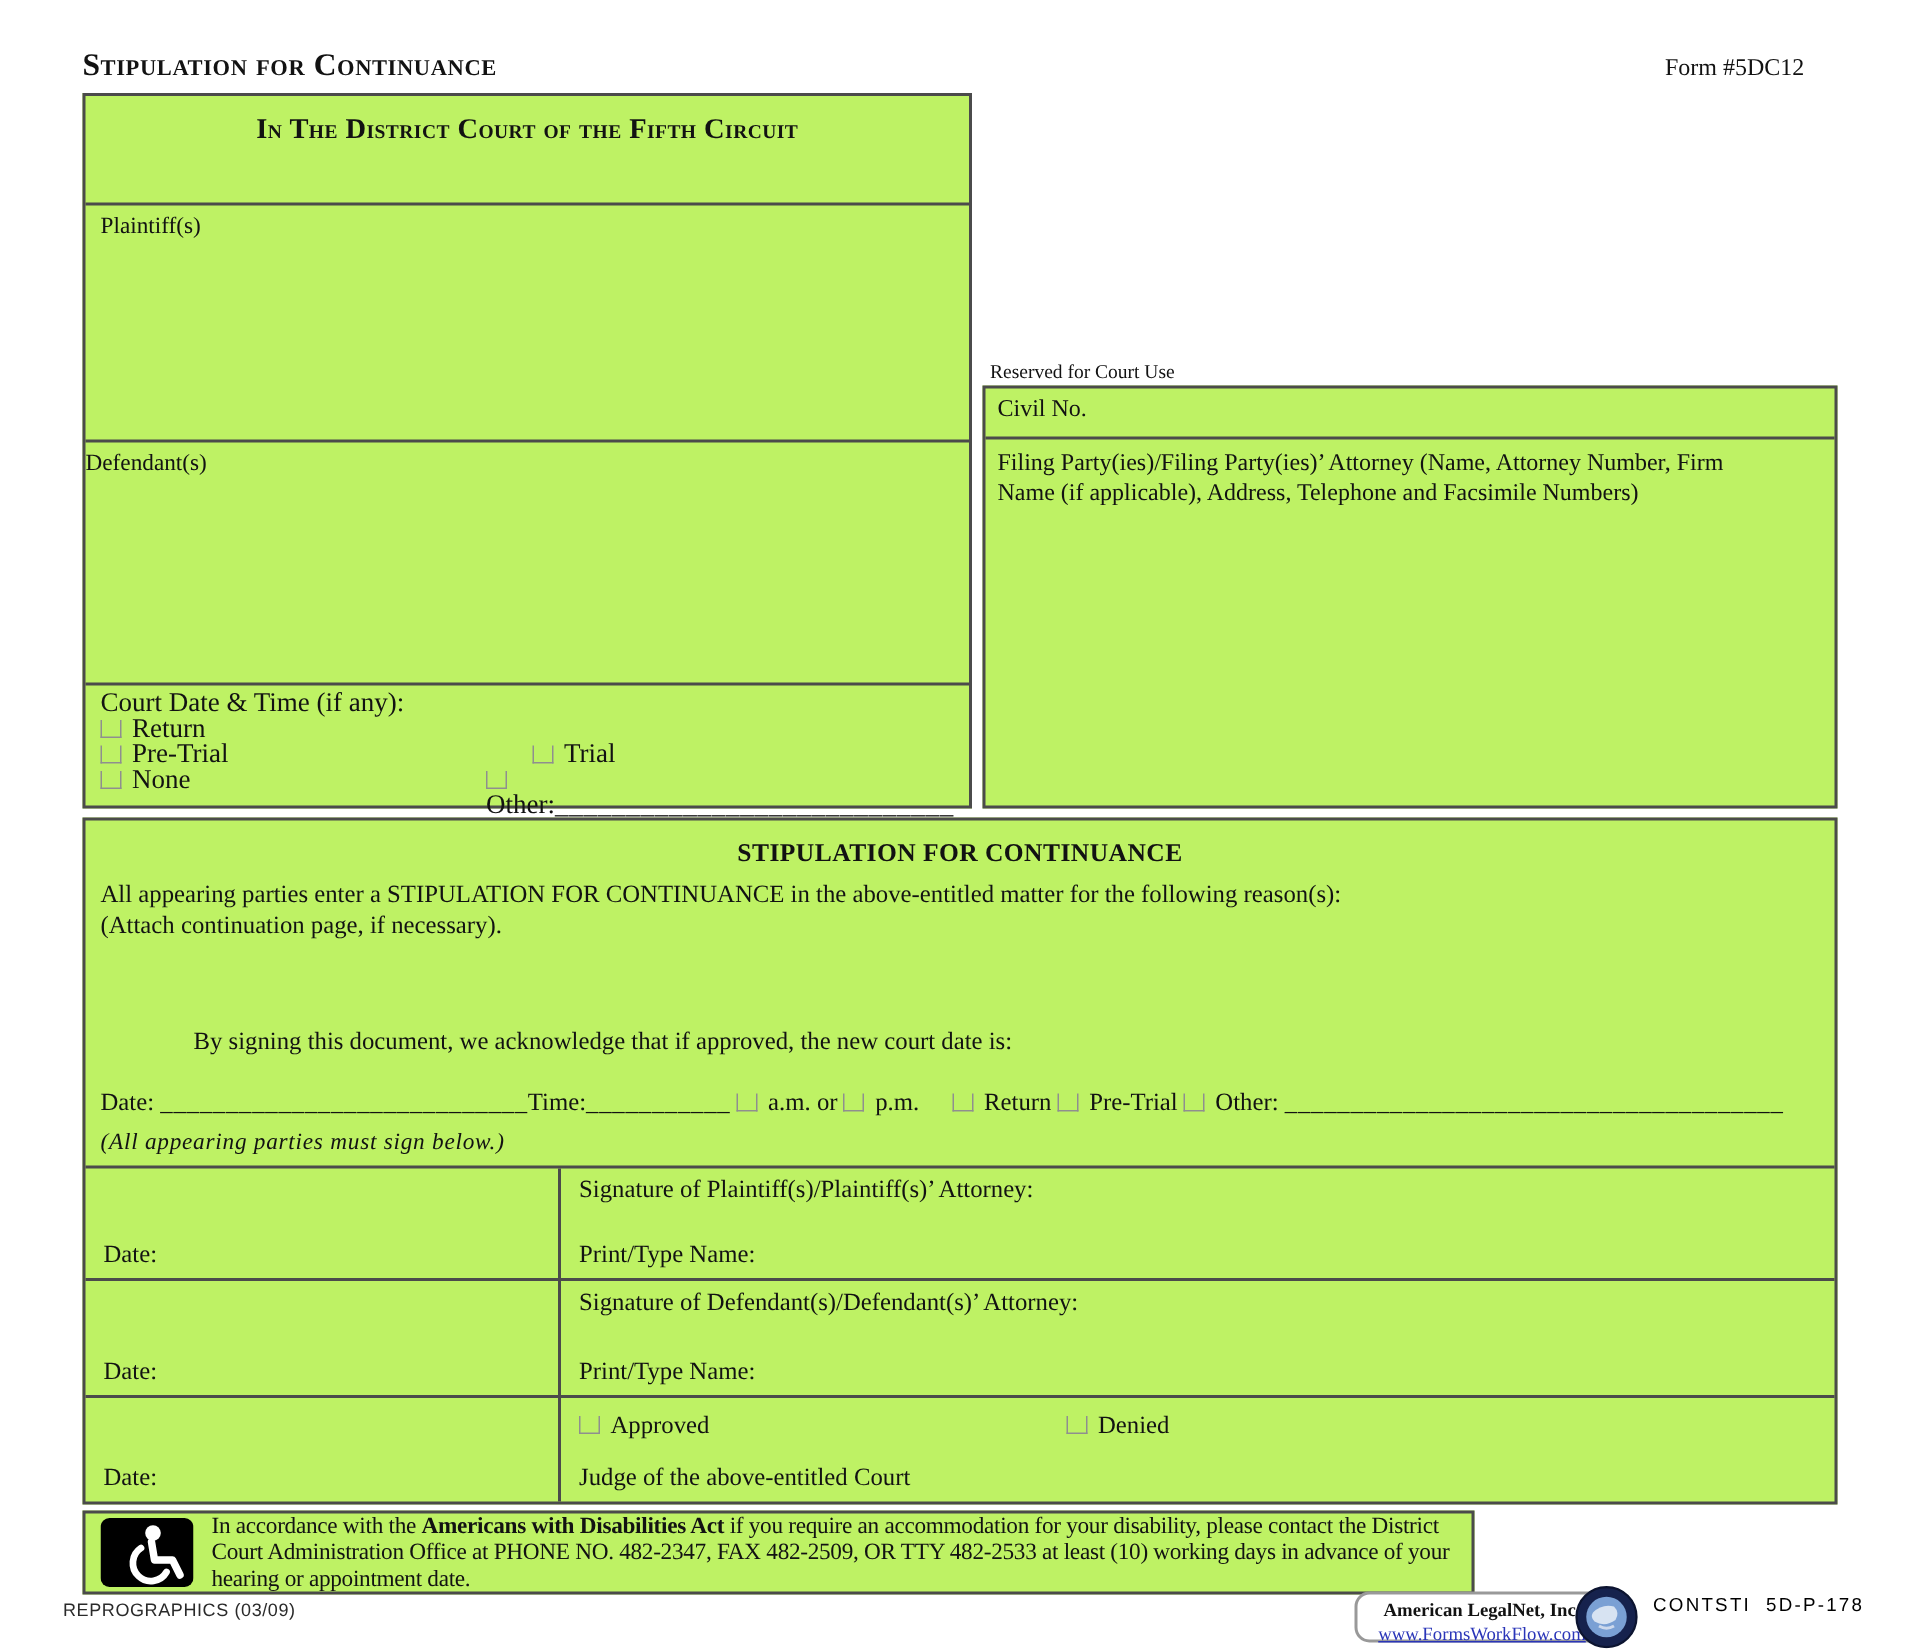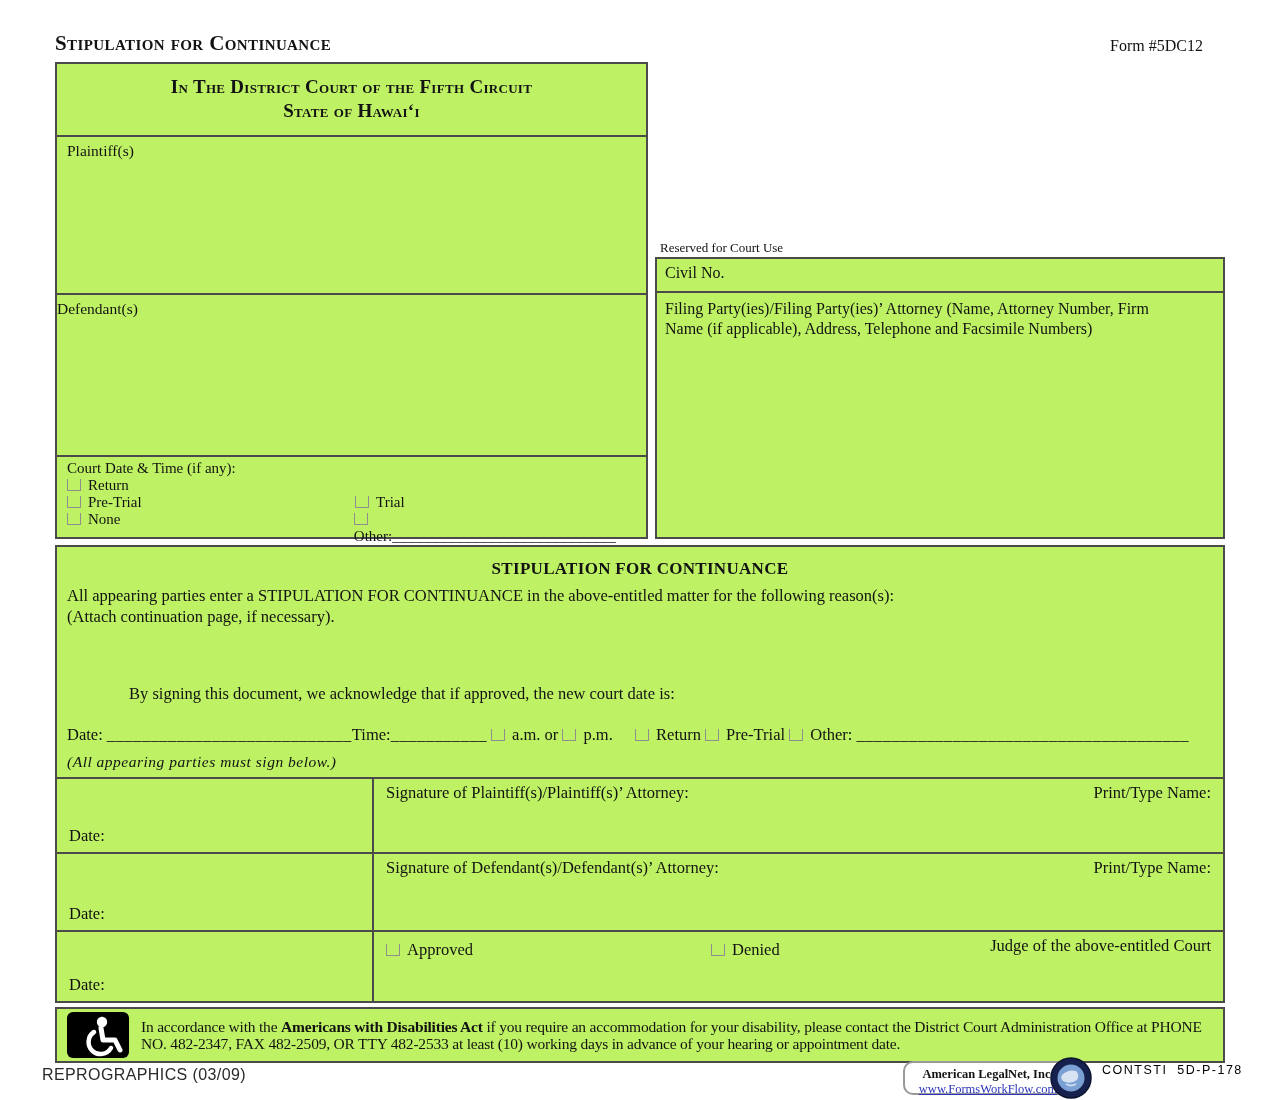--- a/index.html
+++ b/index.html
@@ -14,21 +14,21 @@
   #form-number { left:1110px; top:37px; font-size:16px; }
 
   
   .box { border:2px solid #4b4b4b; box-sizing:border-box; background:#bef264; }
 
   #left-box { left:55px; top:62px; width:593px; height:477px; }
   #court-title-cell { height:73px; border-bottom:2px solid #4b4b4b; box-sizing:border-box; text-align:center; padding-top:11px; }
   .court-title-line { font-size:19px; font-weight:bold; font-variant:small-caps; line-height:24px; letter-spacing:0.3px; }
   #plaintiff-cell { height:158px; border-bottom:2px solid #4b4b4b; box-sizing:border-box; padding:5px 10px; font-size:15.5px; }
   #defendant-cell { height:162px; border-bottom:2px solid #4b4b4b; box-sizing:border-box; padding:5px 0; font-size:15.5px; }
-  #courtdate-cell { padding:3px 10px; font-size:15px; }
+  #courtdate-cell { padding:3px 10px; font-size:18px; }
   .cd-row { display:flex; line-height:17px; }
   .cd-col1 { width:288px; }
 
   #reserved-label { left:660px; top:240px; font-size:13px; }
   #right-box { left:655px; top:257px; width:570px; height:282px; }
   #civil-cell { height:34px; border-bottom:2px solid #4b4b4b; box-sizing:border-box; padding:5px 8px; font-size:16px; }
   #filing-cell { padding:6px 55px 6px 8px; font-size:16px; line-height:20px; }
 
   
   #lower-box { left:55px; top:545px; width:1170px; height:458px; }
@@ -37,53 +37,52 @@
   #acknowledge { position:absolute; left:72px; top:137px; font-size:16.5px;text-align:right; }
   #date-line { position:absolute; left:10px; top:178px; font-size:16.5px; white-space:nowrap; }
   #sign-note { position:absolute; left:10px; top:206px; font-size:15.5px; font-style:italic; letter-spacing:0.5px; }
 
   #sig-table { position:absolute; left:0; top:230px; width:1166px; height:224px; border-top:2px solid #4b4b4b; display:flex; flex-direction:column; box-sizing:border-box; }
   .sig-row { display:flex; border-bottom:2px solid #4b4b4b; box-sizing:content-box; }
   .sig-row.r1 { height:73px; }
   .sig-row.r2 { height:76px; }
   .sig-row.r3 { height:71px; border-bottom:none; flex:1; }
   .sig-left { width:317px; border-right:2px solid #4b4b4b; box-sizing:border-box; display:flex; align-items:flex-end; padding:0 10px 6px 12px; font-size:16.5px; }
-  .sig-right { flex:1; display:flex; justify-content:space-between; padding:4px 12px 6px; font-size:16.5px; }
+  .sig-right { flex:1; display:flex; flex-direction:column; justify-content:space-between; padding:4px 12px 6px; font-size:16.5px; }
   .approve-row { display:flex; padding-top:4px; }
   .approve-slot { width:325px; }
 
   
   .cb { display:inline-block; width:12px; height:11px; border:1.5px solid #8f8f8f; border-top:none; margin-right:7px; vertical-align:-1px; }
   .fill { letter-spacing:0.5px; }
 
   
-  #ada-box { left:55px; top:1007px; width:1170px; height:56px; display:flex; align-items:center; gap:12px; padding:0 10px; }
+  #ada-box { left:55px; top:1007px; width:928px; height:56px; display:flex; align-items:center; gap:12px; padding:0 10px; }
   #ada-icon { flex:0 0 62px; height:46px; }
   #ada-text { flex:1; font-size:15.5px; line-height:17.5px; letter-spacing:-0.2px; }
 
   
-  #footer-left { left:42px; top:1066px; font-family:"Liberation Sans", sans-serif; font-size:16px; letter-spacing:0.4px; color:#2a2a2a; }
+  #footer-left { left:42px; top:1066px; font-family:"Liberation Sans", sans-serif; font-size:12px; letter-spacing:0.4px; color:#2a2a2a; }
   #legalnet-badge { left:903px; top:1061px; width:170px; height:34px; border:2px solid #999; border-radius:10px; box-sizing:border-box; text-align:center; padding-top:1px; background:#fff; }
   #legalnet-name { font-size:12.5px; font-weight:bold; line-height:14px; }
   #legalnet-url { font-size:12.5px; line-height:14px; color:#2a35b8; text-decoration:underline; display:block; }
   #globe-logo { left:1050px; top:1057px; width:42px; height:42px; }
   #footer-code { left:1102px; top:1063px; font-family:"Liberation Sans", sans-serif; font-size:12.5px; letter-spacing:1.5px; white-space:pre; color:#000000; }
 </style>
 </head>
 <body>
 
 <div id="page">
 
   <div id="doc-title" class="abs">Stipulation for Continuance</div>
   <div id="form-number" class="abs">Form #5DC12</div>
 
   <div id="left-box" class="abs box">
     <div id="court-title-cell">
       <div class="court-title-line">In The District Court of the Fifth Circuit</div>
-      <div class="court-title-line">State of Hawai‘i</div>
     </div>
     <div id="plaintiff-cell">
       <span>Plaintiff(s)</span>
     </div>
     <div id="defendant-cell">
       <span>Defendant(s)</span>
     </div>
     <div id="courtdate-cell">
       <div class="cd-row">
         <span>Court Date &amp; Time (if any):</span>

